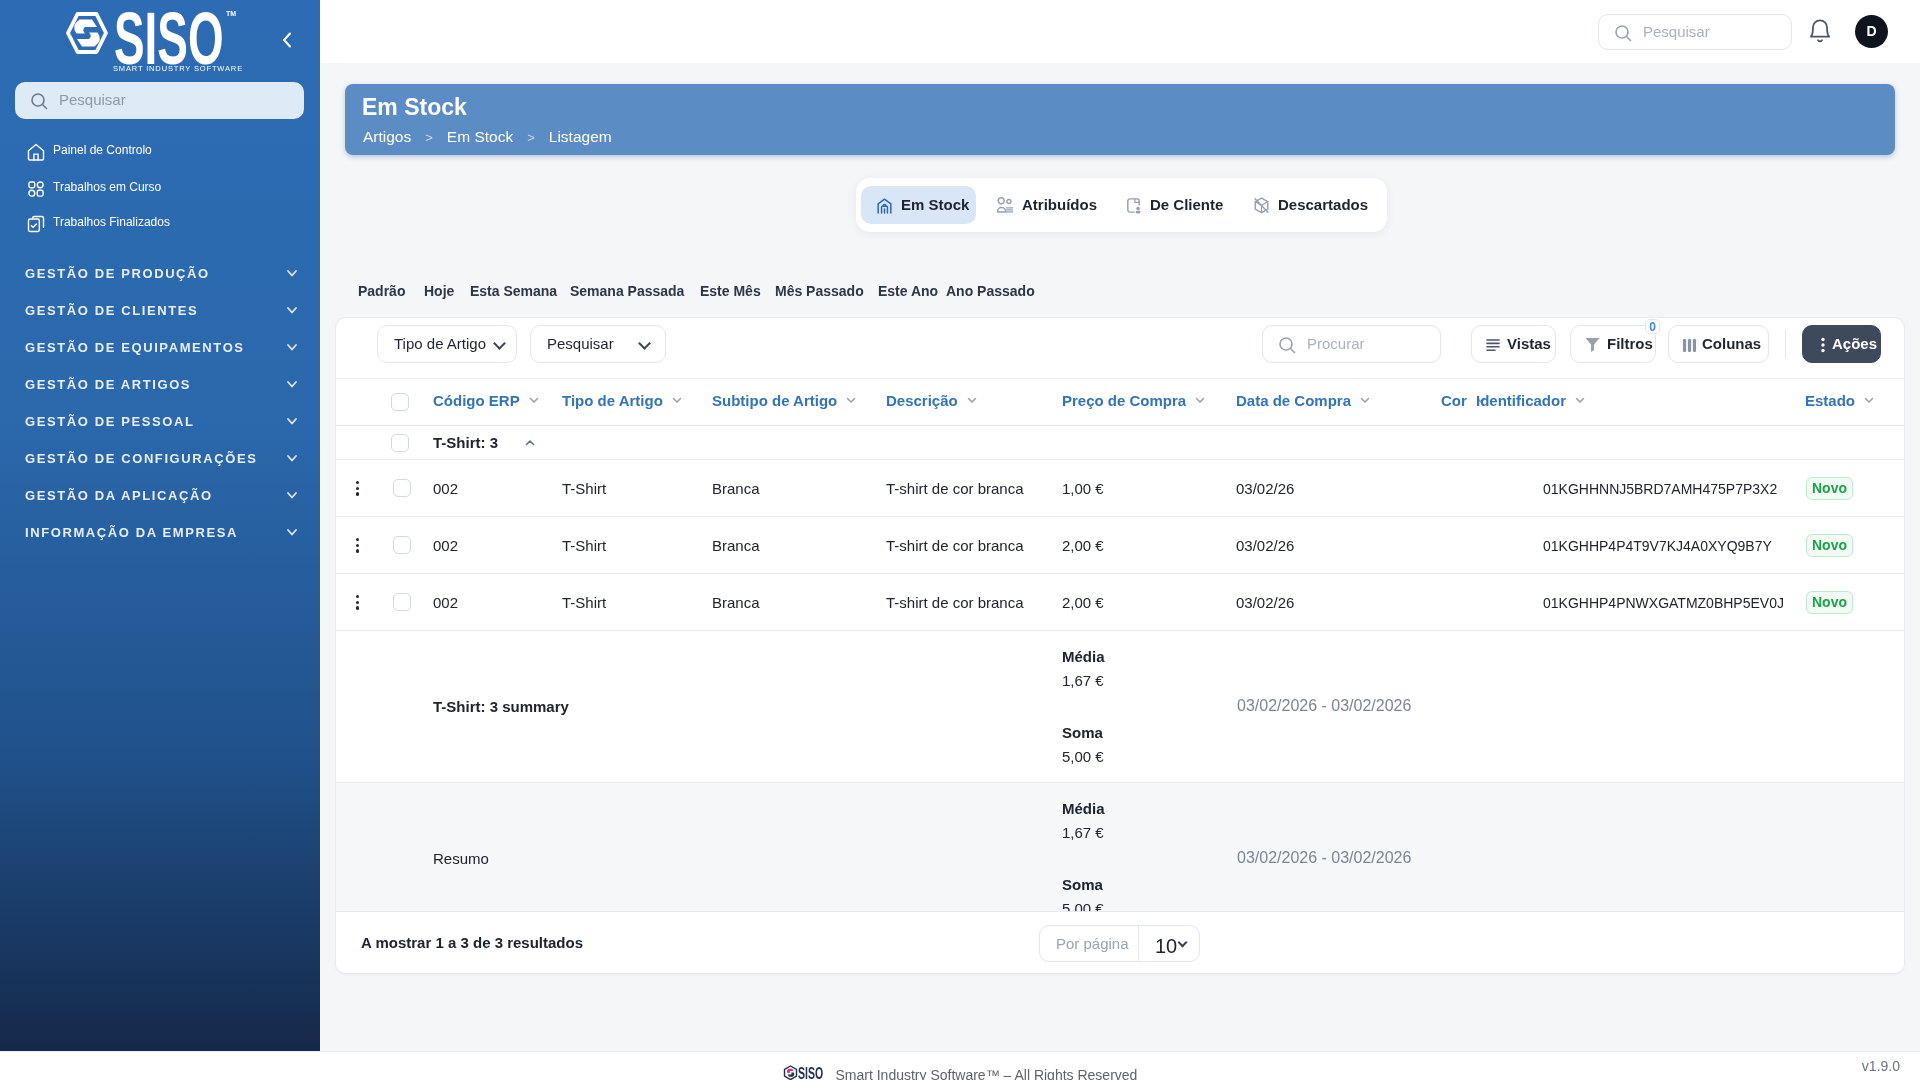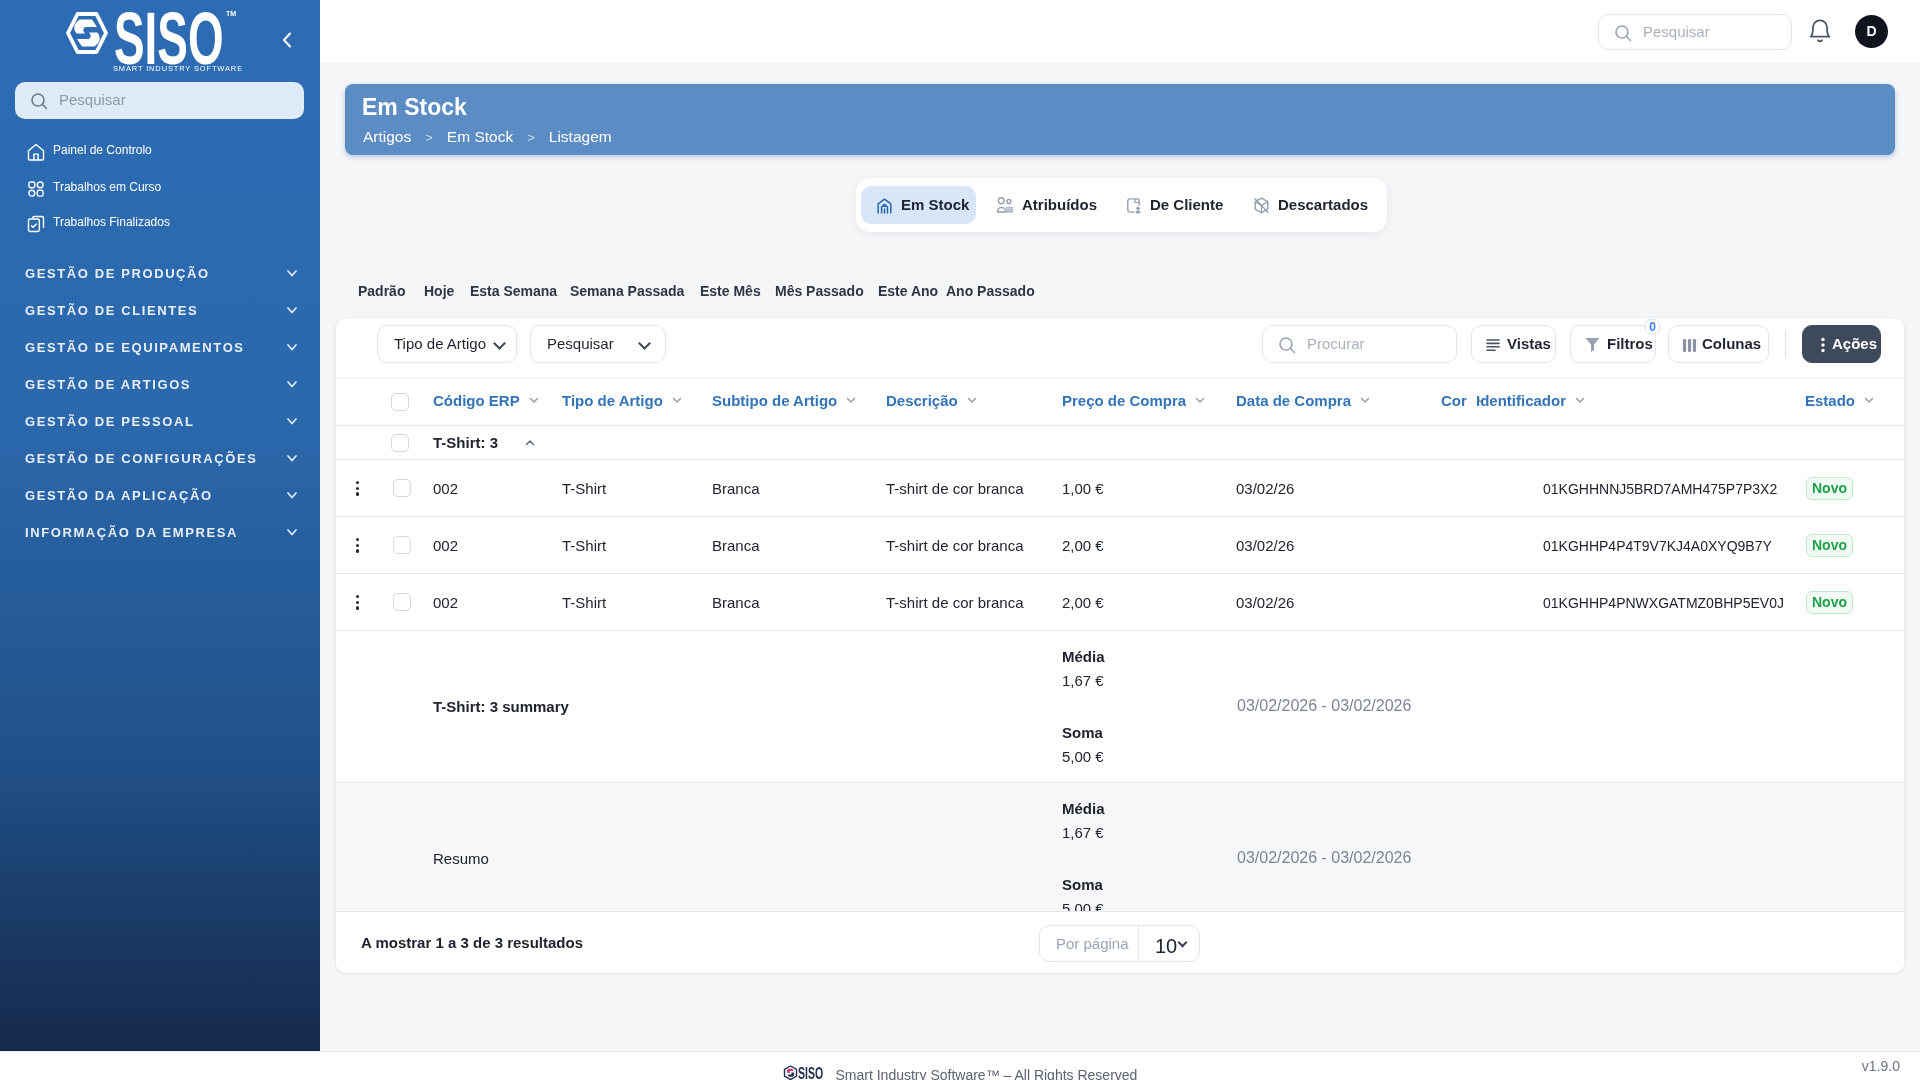--- a/index.html
+++ b/index.html
@@ -219,21 +219,21 @@
 <div class="mcard">
 
   <div class="btn" style="left:41px;top:7px;width:140px;">
       <span class="lbl" style="left:16px;">Tipo de Artigo</span>
       <span class="chev" style="position:absolute;right:12px;top:13px;"></span>
     </div>
   <div class="btn" style="left:194px;top:7px;width:136px;">
       <span class="lbl" style="left:16px;">Pesquisar</span>
       <span class="chev" style="position:absolute;right:16px;top:13px;"></span>
     </div>
-  <div class="btn" style="left:926px;top:7px;width:195px;">
+  <div class="btn" style="left:926px;top:7px;width:179px;">
     <svg style="position:absolute;left:14px;top:9px" width="20" height="20" viewBox="0 0 20 20">
         <circle cx="9" cy="9" r="6" fill="none" stroke="#9aa3b2" stroke-width="1.6"></circle>
         <line x1="13.5" y1="13.5" x2="17.5" y2="17.5" stroke="#9aa3b2" stroke-width="1.6" stroke-linecap="round"></line>
       </svg>
     <span class="lbl" style="left:44px;color:#a9b1bd;">Procurar</span>
   </div>
   <div class="btn" style="left:1135px;top:7px;width:85px;font-weight:bold;">
     <svg style="position:absolute;left:13px;top:11px" width="16" height="16" viewBox="0 0 16 16">
         <g stroke="#4c5565" stroke-width="1.6" stroke-linecap="round">
           <line x1="2" y1="3" x2="14" y2="3"></line>

